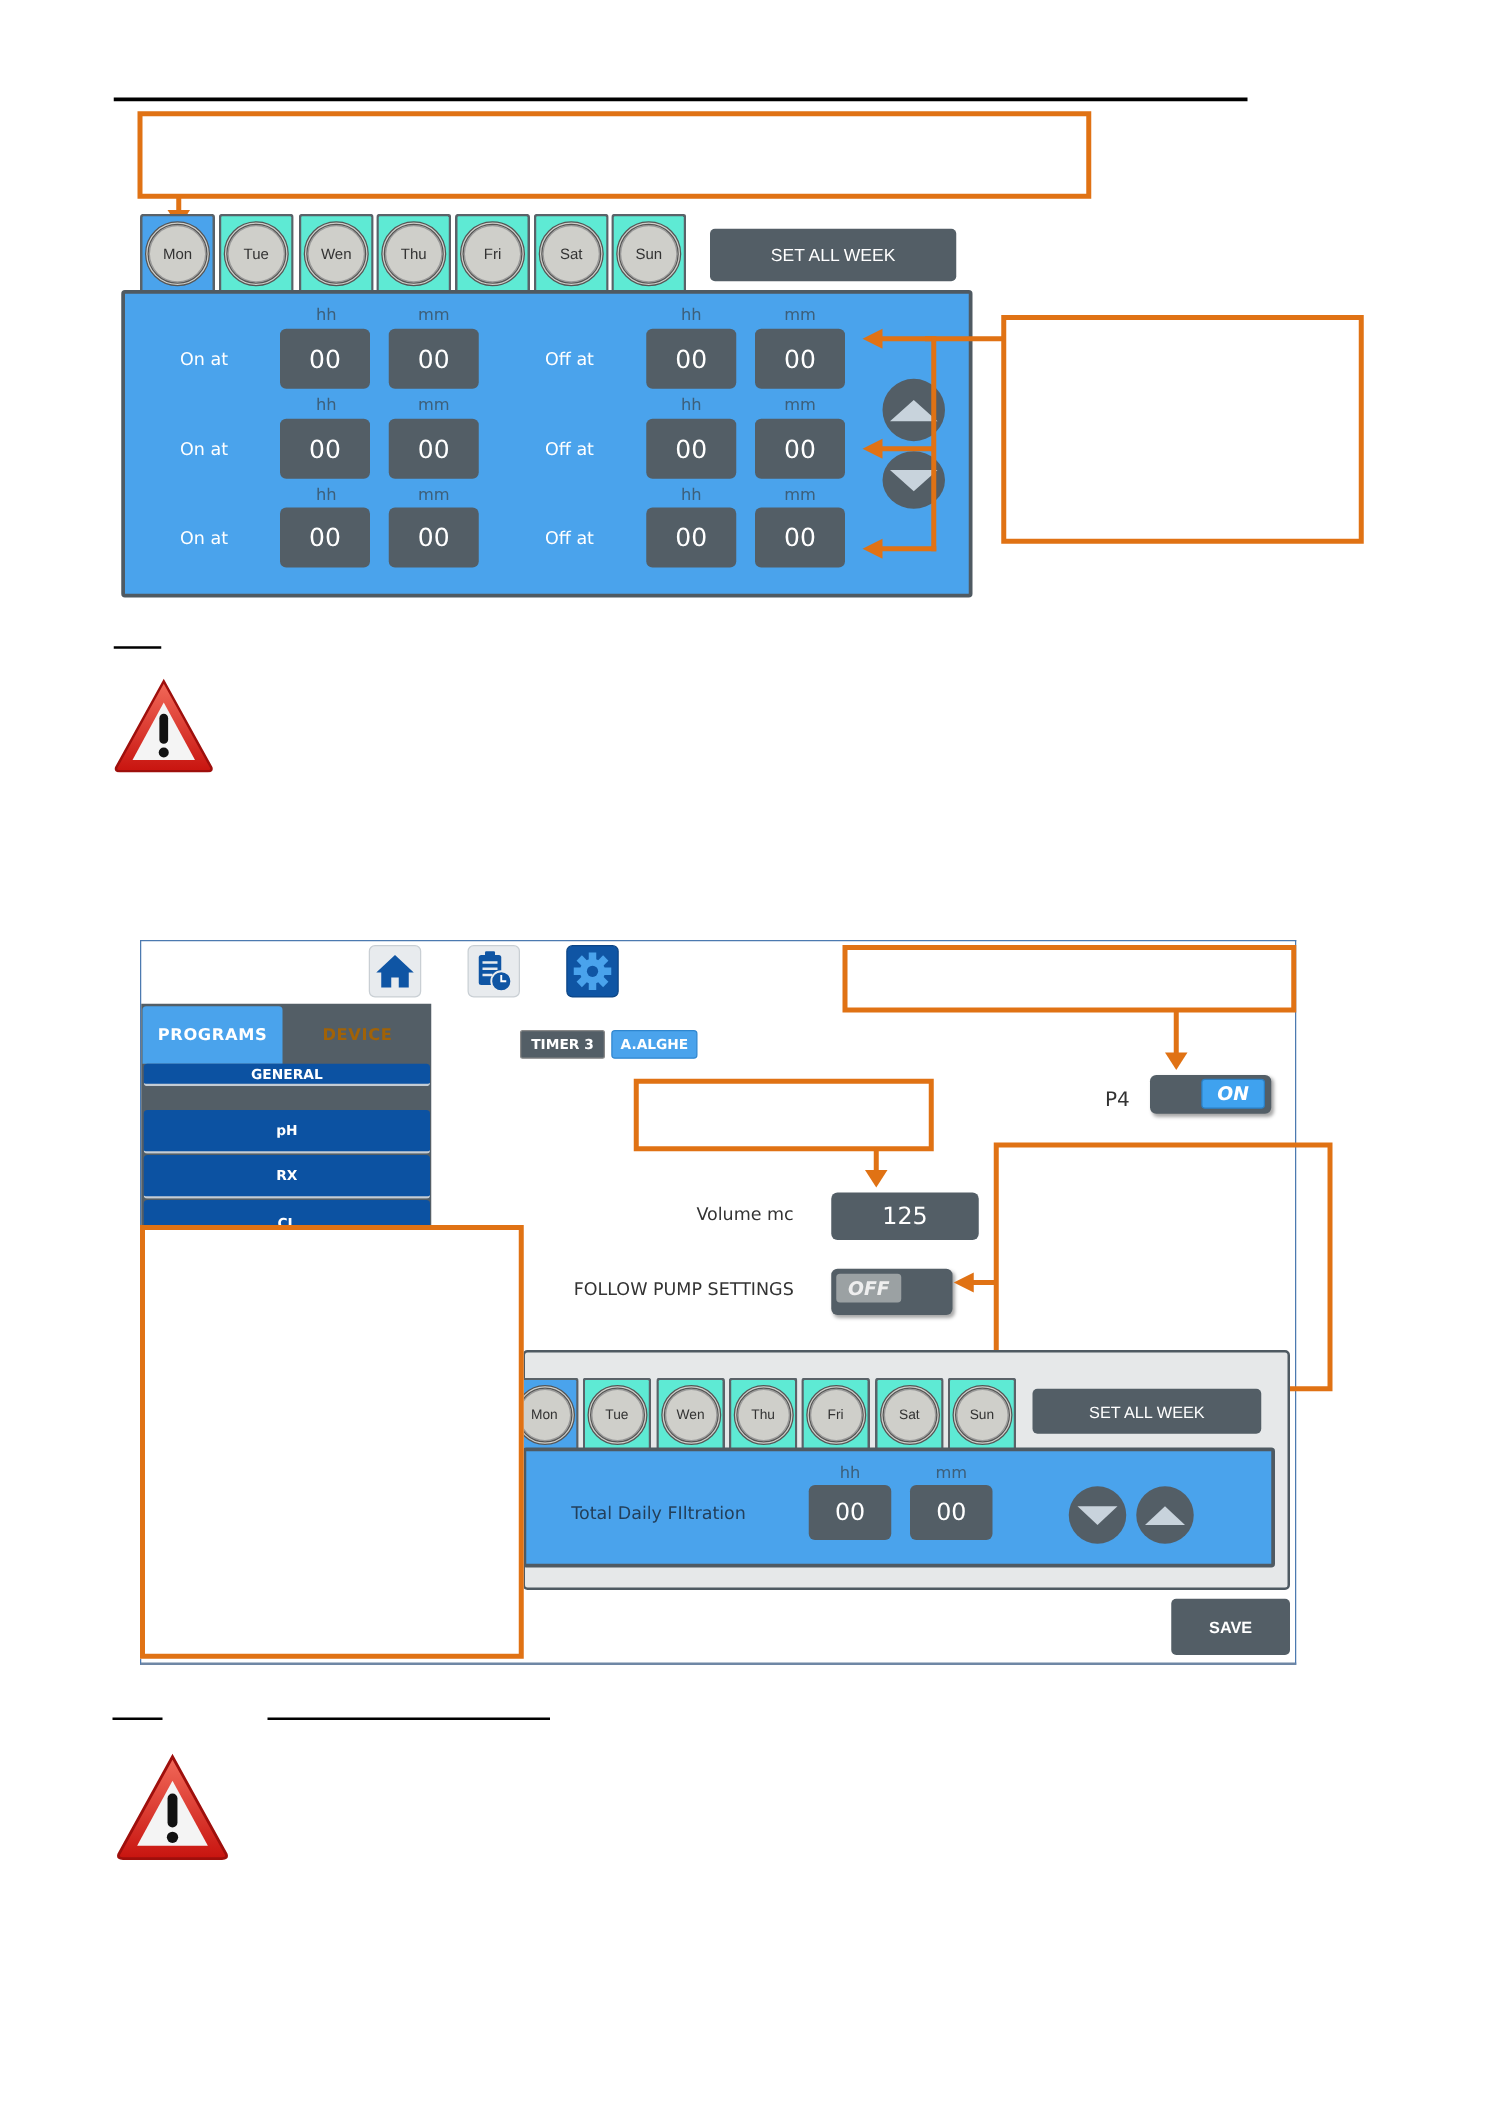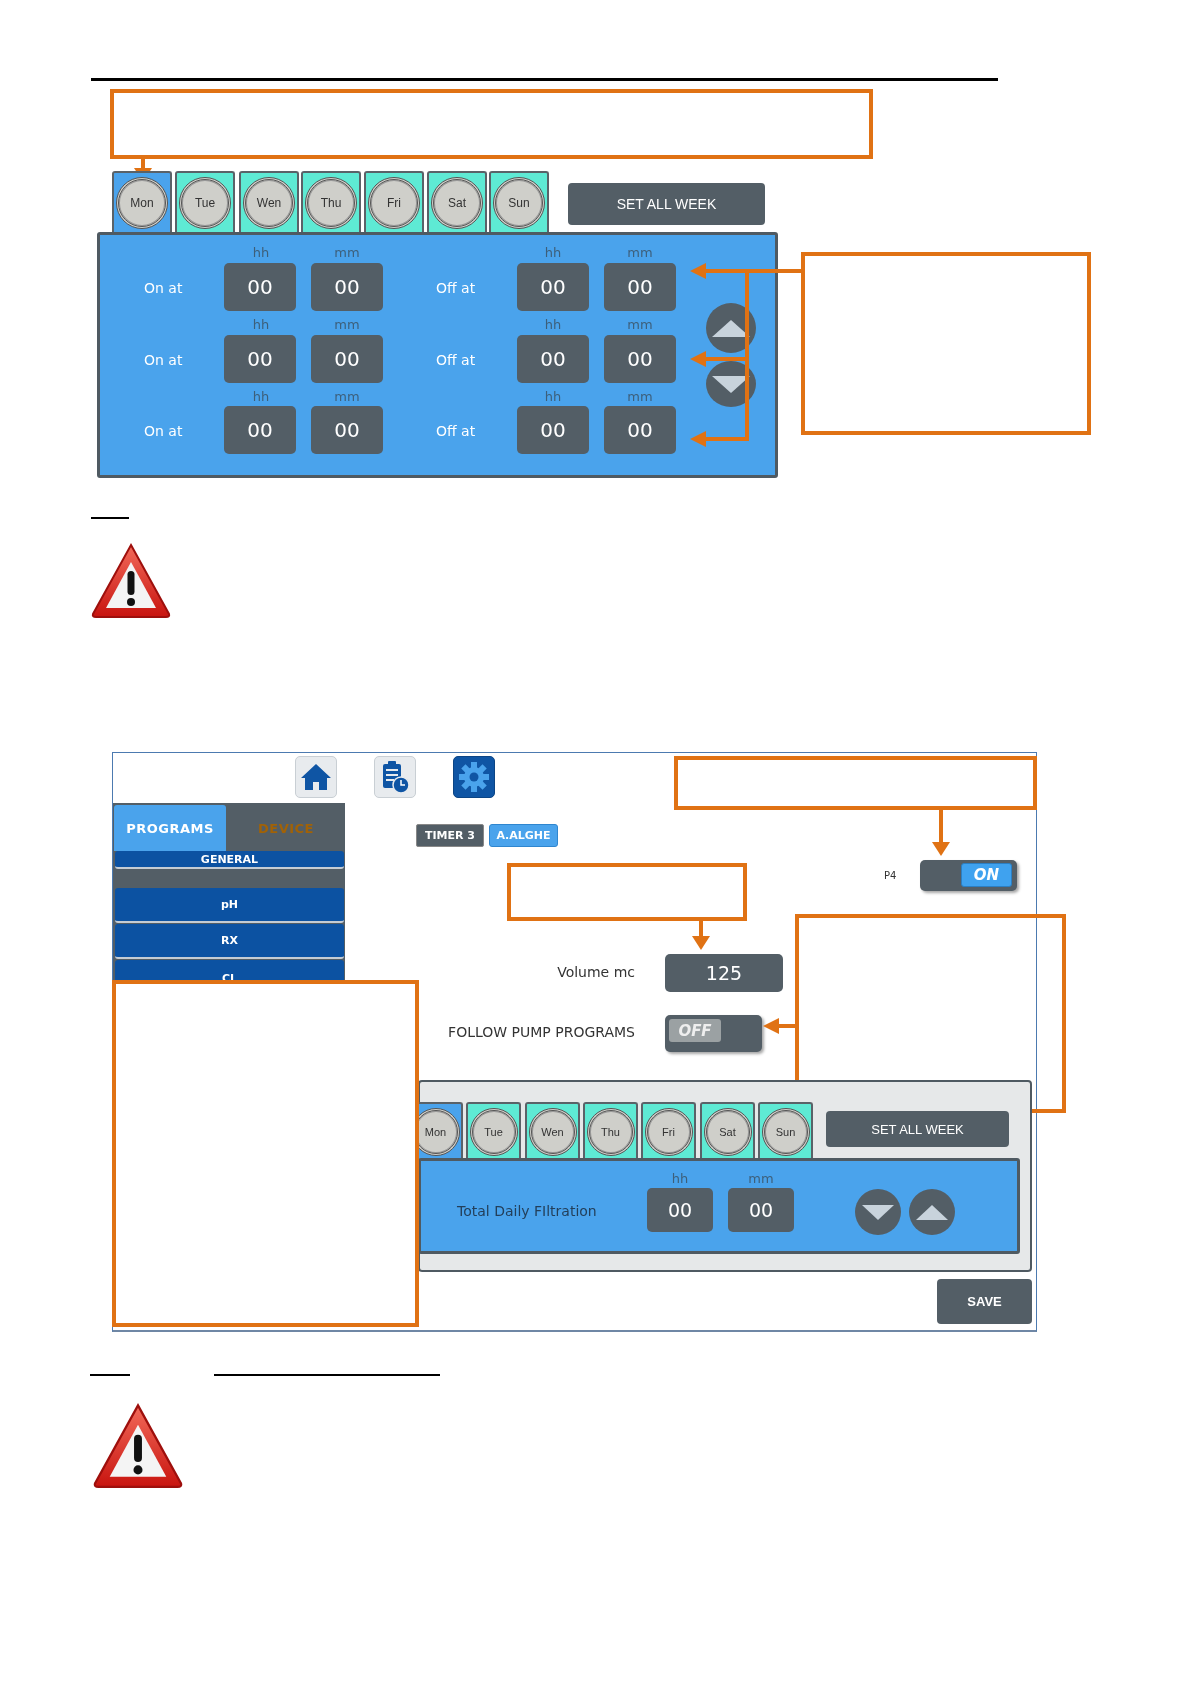--- a/index.html
+++ b/index.html
@@ -186,33 +186,33 @@
 <div class="abs sideitem" style="left:115px;top:924px;width:229px;height:35px;">RX</div>
 <div class="abs sideitem" style="left:115px;top:960px;width:229px;height:35px;align-items:flex-start;padding-top:12px;overflow:hidden;">CL</div>
 
 <div class="abs smalltab" style="left:416px;top:824px;width:68px;height:23px;background:#535e66;border:1px solid #888;">TIMER 3</div>
 <div class="abs smalltab" style="left:489px;top:824px;width:69px;height:23px;background:#4aa3ec;border:1px solid #2f86cf;border-radius:3px;">A.ALGHE</div>
 
 <div class="abs callout" style="left:674px;top:756px;width:363px;height:54px;"></div>
 <div class="abs oline" style="left:939px;top:809px;width:4px;height:34px;"></div>
 <div class="abs arrow-down" style="left:932px;top:842px;"></div>
 
-<div class="abs" style="left:884px;top:870px;font-size:10px;color:#333;">P4</div>
+<div class="abs" style="left:884px;top:870px;font-size:16px;color:#333;">P4</div>
 <div class="abs toggle" style="left:920px;top:860px;width:97px;height:31px;">
   <div class="abs knob-on" style="left:41px;top:3px;width:51px;height:24px;">ON</div>
 </div>
 
 <div class="abs callout" style="left:507px;top:863px;width:240px;height:58px;"></div>
 <div class="abs oline" style="left:699px;top:920px;width:4px;height:18px;"></div>
 <div class="abs arrow-down" style="left:692px;top:936px;"></div>
 
 <div class="abs" style="left:520px;top:964px;width:115px;text-align:right;font-size:14px;color:#333;">Volume mc</div>
 <div class="abs tbox" style="left:665px;top:954px;width:118px;height:38px;font-size:19px;">125</div>
 
-<div class="abs" style="left:420px;top:1024px;width:215px;text-align:right;font-size:14px;color:#333;">FOLLOW PUMP PROGRAMS</div>
+<div class="abs" style="left:420px;top:1024px;width:215px;text-align:right;font-size:14px;color:#333;">FOLLOW PUMP SETTINGS</div>
 <div class="abs toggle" style="left:665px;top:1015px;width:97px;height:37px;">
   <div class="abs knob-off" style="left:4px;top:4px;width:52px;height:23px;">OFF</div>
 </div>
 
 <div class="abs callout" style="left:795px;top:914px;width:271px;height:199px;"></div>
 <div class="abs oline" style="left:778px;top:1024px;width:19px;height:4px;"></div>
 <div class="abs arrow-left" style="left:763px;top:1018px;"></div>
 
 <div class="abs greybg" style="left:418px;top:1080px;width:614px;height:192px;"></div>
 

